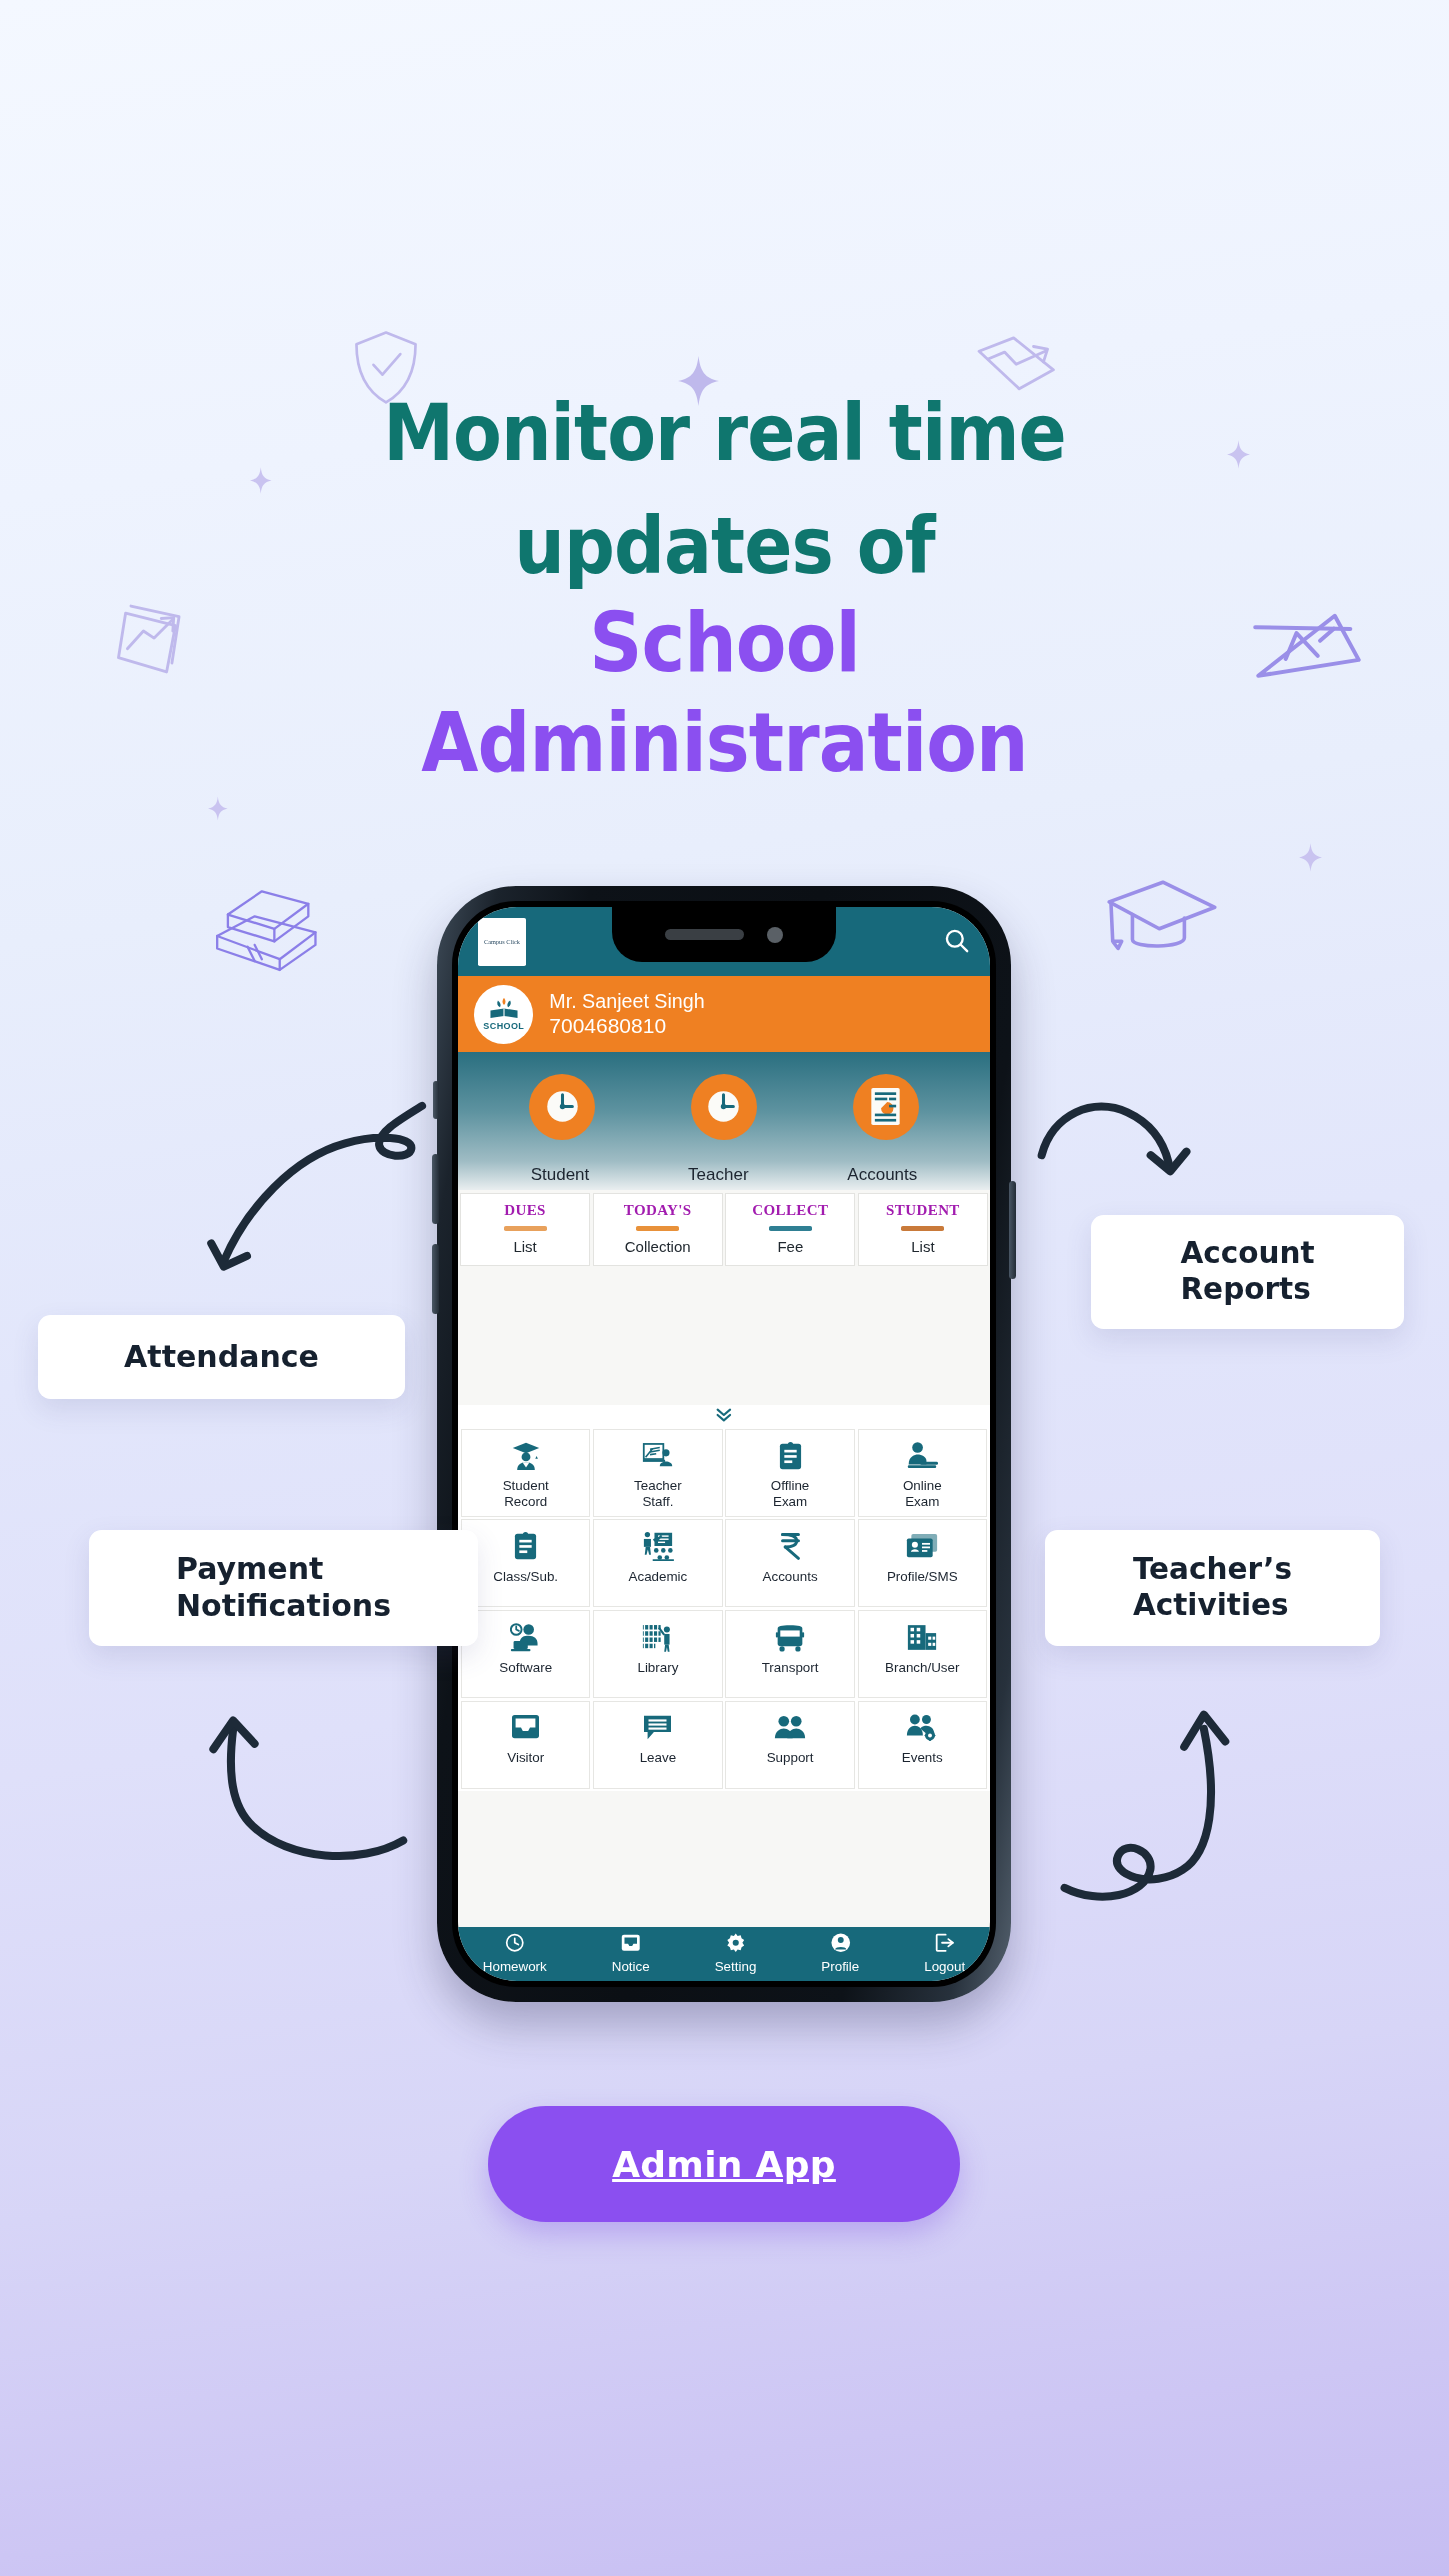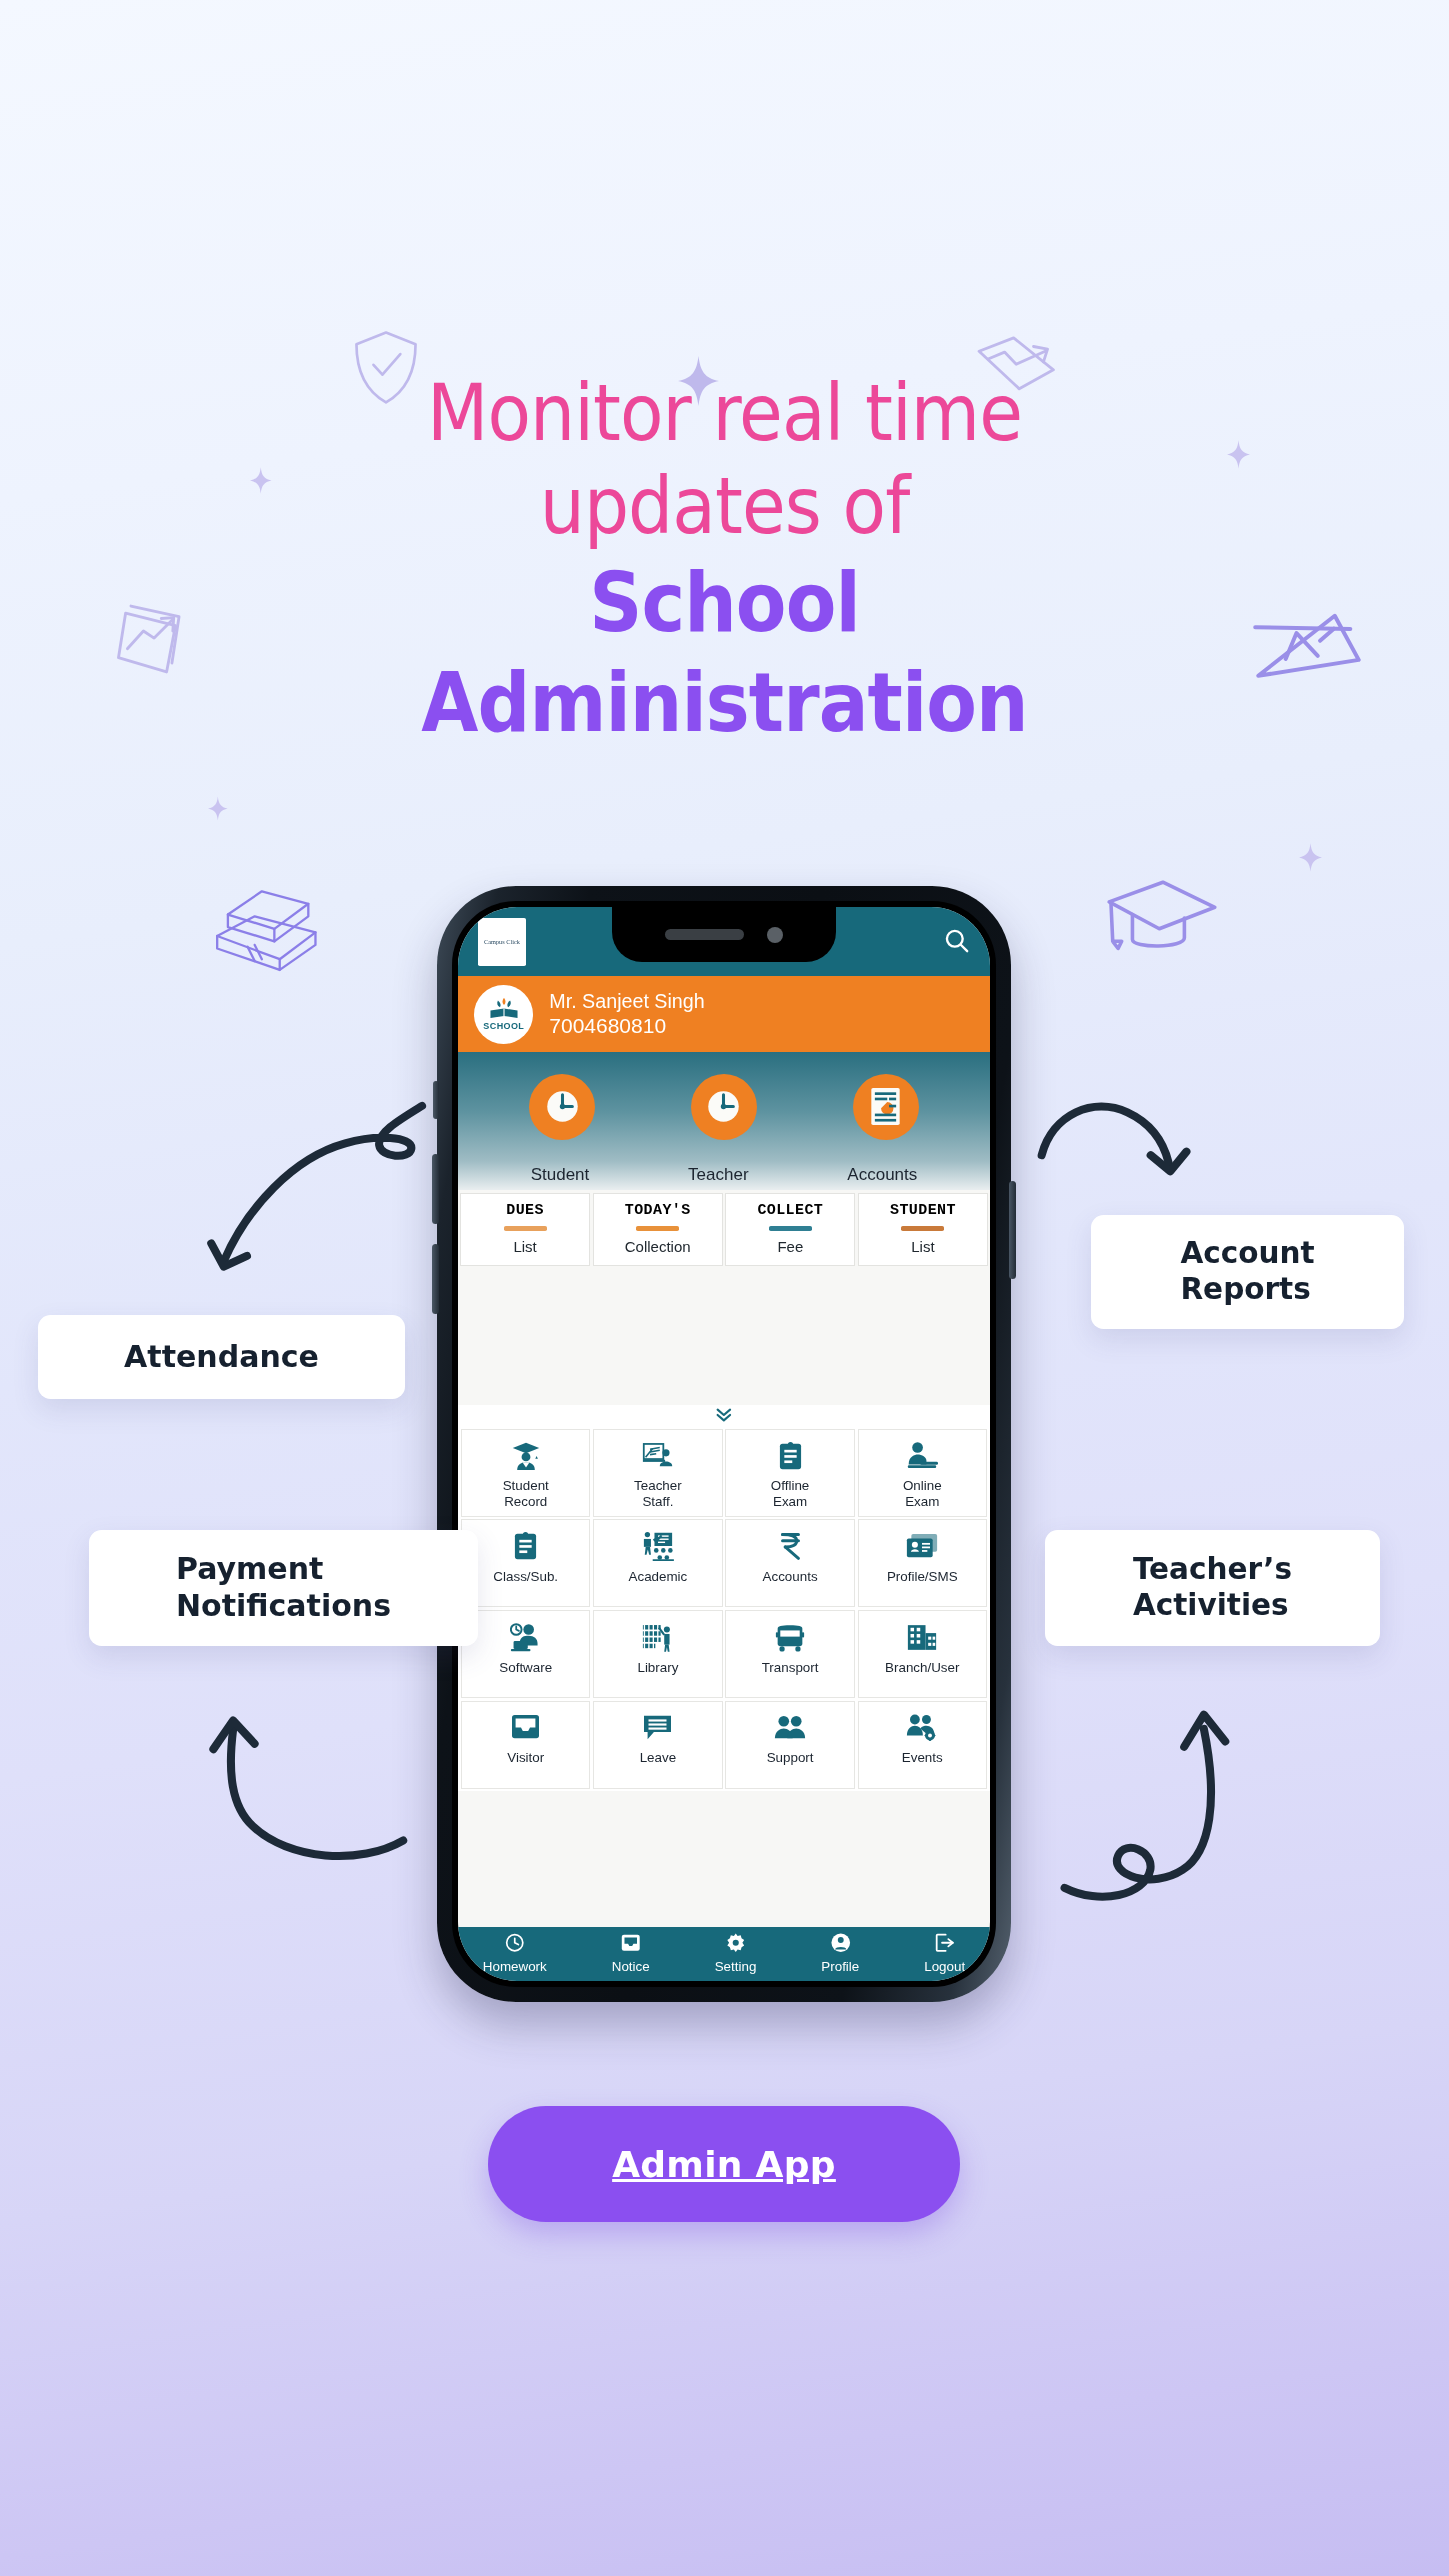--- a/index.html
+++ b/index.html
@@ -10,23 +10,24 @@
     position:relative; overflow:hidden;
   }
 
   
   .doodle { position:absolute; pointer-events:none; }
 
   
   .headline { position:absolute; top:367px; left:0; width:1449px; text-align:center; }
   .headline .l1,
   .headline .l2 {
-    display:block; font-size:79px; line-height:1.18; font-weight:400;
-    color:#ec4899; letter-spacing:-0.9px;
+    display:block; font-size:79px; line-height:1.18; font-weight:700;
+    color:#0f766e; letter-spacing:-0.9px;
     font-family:"DejaVu Sans Condensed","Liberation Sans", sans-serif;
+    margin-top:20px;
   }
   .headline .l3,
   .headline .l4 {
     display:block; font-size:82px; line-height:1.22; font-weight:700;
     color:#8b4ff0; letter-spacing:-0.9px;
     font-family:"DejaVu Sans Condensed","Liberation Sans", sans-serif;
   }
 
   
   .phone-wrap { position:absolute; left:437px; top:886px; width:574px; height:1127px; }
@@ -105,22 +106,22 @@
     background:linear-gradient(180deg,#9fbcc4 0%, #e9eef0 100%);
   }
   .stat-labels span { font-size:17px; color:#1c2530; }
 
   .kpi-row { display:flex; background:#f7f7f5; padding:2.7px 1.8px 3.6px; gap:2.7px; }
   .kpi {
     flex:1; background:#fff; border:0.9px solid #e3e3e0; text-align:center;
     padding:8px 1.8px 9.8px;
   }
   .kpi .k-top {
-    font-size:15px; font-weight:700; color:#000000; letter-spacing:0.4px;
-    font-family:Liberation Mono, monospace;
+    font-size:15px; font-weight:700; color:#a21caf; letter-spacing:0.4px;
+    font-family:Liberation Serif, serif;
   }
   .kpi .k-rule { width:43px; height:4.5px; margin:7.2px auto 7.2px; border-radius:1.8px; }
   .kpi .k-bot { font-size:15px; color:#20282f; }
 
   .blank-area { height:136px; background:#f7f7f5; }
   .chev-row { background:#fff; text-align:center; padding:1.8px 0 2.7px; }
   .chev { display:inline-block; color:#17697b; font-size:15px; line-height:1; }
 
   .grid { display:grid; grid-template-columns:repeat(4,1fr); background:#fff; gap:2.7px; padding:0 2.7px 1.8px; }
   .cell {

